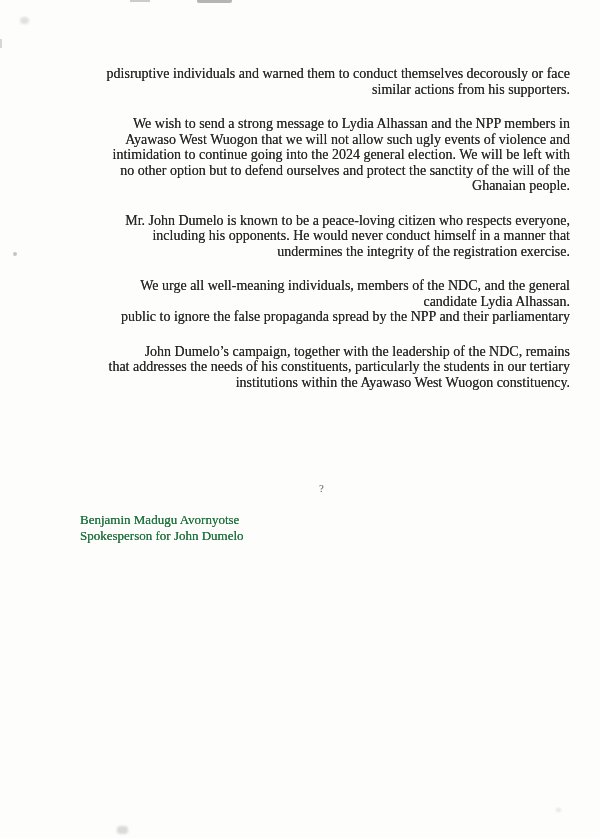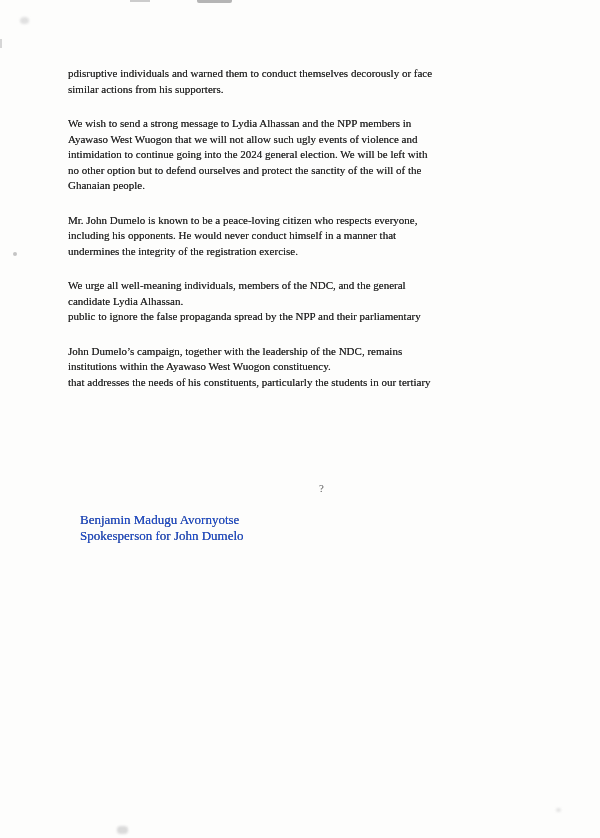--- a/index.html
+++ b/index.html
@@ -11,39 +11,40 @@
     position: relative;
     width: 600px;
     height: 838px;
     background: #fdfdfc;
     overflow: hidden;
     font-family: "Liberation Serif", "DejaVu Serif", serif;
   }
   
   #letter-body {
     position: absolute;
-    left: 68px;
+    left: 80px;
     top: 66px;
     width: 490px;
     color: #282828;
-    font-size: 11px;
+    font-size: 14px;
     line-height: 15.5px;
     text-shadow: 0 0 0.6px rgba(40,40,40,0.85);
+    text-align: right;
   }
   .paragraph {
     margin: 0 0 19px 0;
   }
   .text-line {
     white-space: nowrap;
   }
   #signature-block {
     position: absolute;
     left: 80px;
     top: 512px;
-    color: #1d4ed8;
+    color: #15803d;
     font-size: 13px;
     line-height: 15.5px;
     text-shadow: 0 0 0.6px rgba(40,40,40,0.85);
   }
   
   #stray-mark {
     position: absolute;
     left: 319px;
     top: 482px;
     font-size: 11px;
@@ -91,22 +92,22 @@
         <div class="text-line">including his opponents. He would never conduct himself in a manner that</div>
         <div class="text-line">undermines the integrity of the registration exercise.</div>
       </div>
       <div class="paragraph">
         <div class="text-line">We urge all well-meaning individuals, members of the NDC, and the general</div>
         <div class="text-line">candidate Lydia Alhassan.</div>
         <div class="text-line">public to ignore the false propaganda spread by the NPP and their parliamentary</div>
       </div>
       <div class="paragraph">
         <div class="text-line">John Dumelo’s campaign, together with the leadership of the NDC, remains</div>
+        <div class="text-line">that addresses the needs of his constituents, particularly the students in our tertiary</div>
         <div class="text-line">institutions within the Ayawaso West Wuogon constituency.</div>
-        <div class="text-line">that addresses the needs of his constituents, particularly the students in our tertiary</div>
       </div>
     </div>
 
   <span id="stray-mark">?</span>
 
   <div id="signature-block">
     <div class="text-line">Benjamin Madugu Avornyotse</div>
     <div class="text-line">Spokesperson for John Dumelo</div>
   </div>
 

